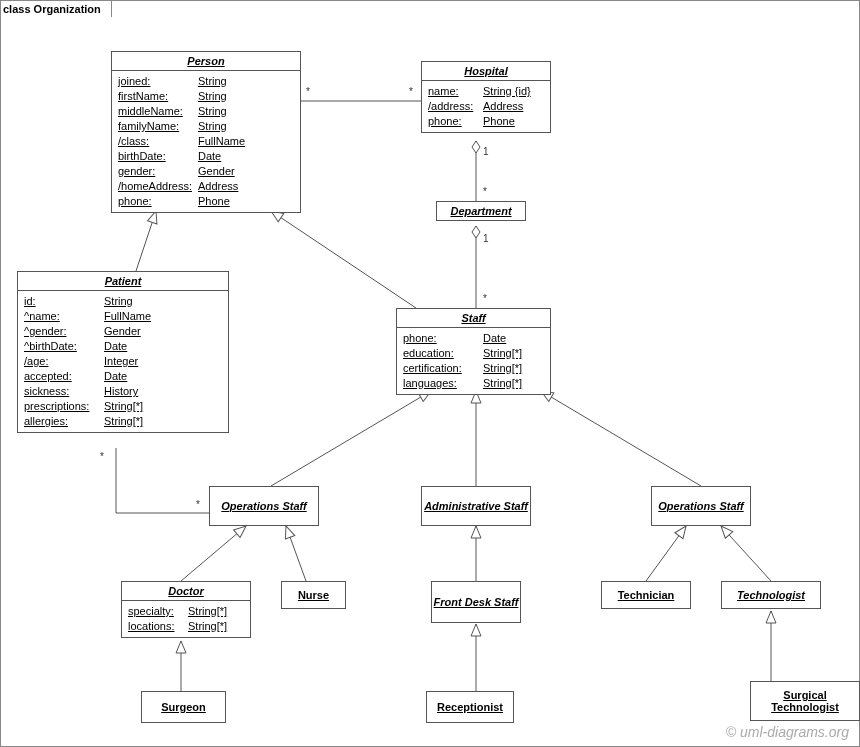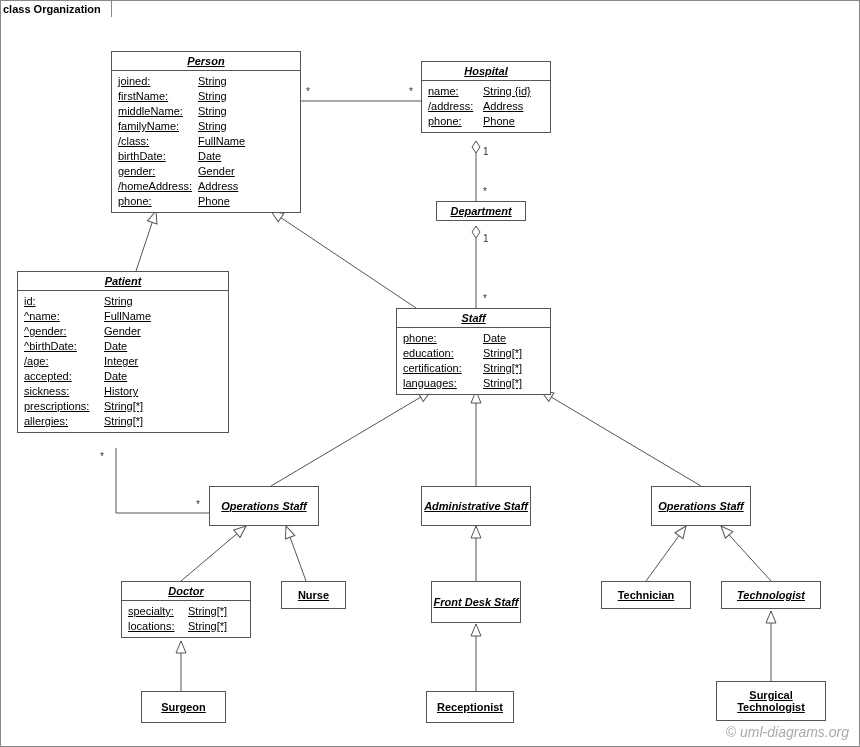--- a/index.html
+++ b/index.html
@@ -290,16 +290,16 @@
   <div class="box" style="left:430px; top:580px; width:90px; height:42px; display:flex; align-items:center; justify-content:center; text-align:center; font-style:italic; font-weight:bold">Front Desk Staff</div>
 
   <div class="box" style="left:600px; top:580px; width:90px; height:28px; display:flex; align-items:center; justify-content:center; font-weight:bold">Technician</div>
 
   <div class="box" style="left:720px; top:580px; width:100px; height:28px; display:flex; align-items:center; justify-content:center; font-style:italic; font-weight:bold">Technologist</div>
 
   <div class="box" style="left:140px; top:690px; width:85px; height:32px; display:flex; align-items:center; justify-content:center; font-weight:bold">Surgeon</div>
 
   <div class="box" style="left:425px; top:690px; width:88px; height:32px; display:flex; align-items:center; justify-content:center; font-weight:bold">Receptionist</div>
 
-  <div class="box" style="left:715px; top:680px; width:110px; height:40px; display:flex; align-items:center; justify-content:center; text-align:center; font-weight:bold">Surgical Technologist</div>
+  <div class="box" style="left:749px; top:680px; width:110px; height:40px; display:flex; align-items:center; justify-content:center; text-align:center; font-weight:bold">Surgical Technologist</div>
 
   <div class="watermark">© uml-diagrams.org</div>
 </div>
 
 </body></html>

